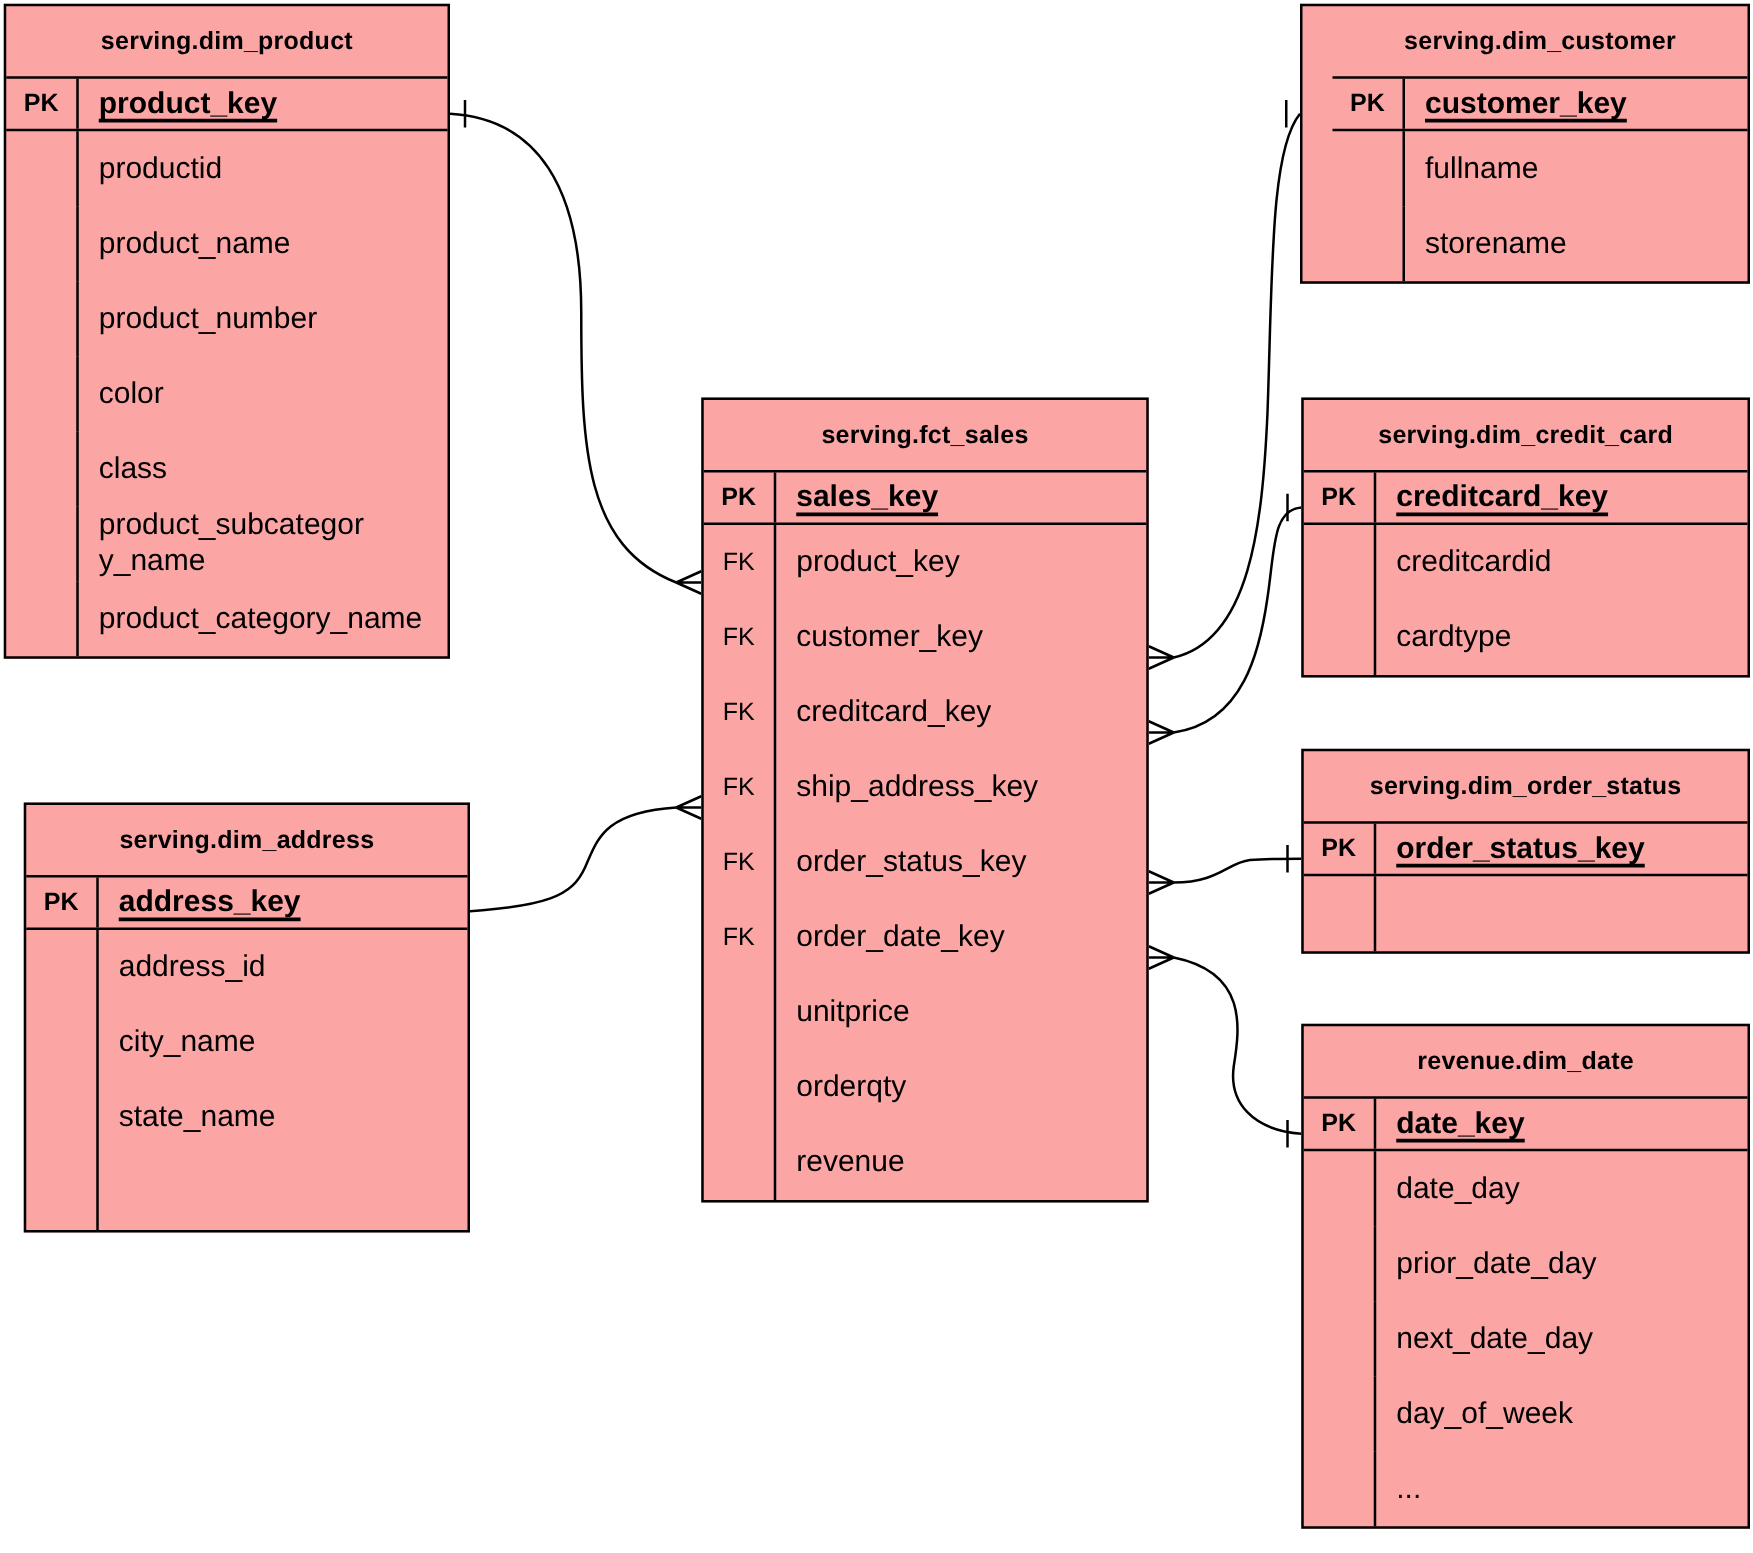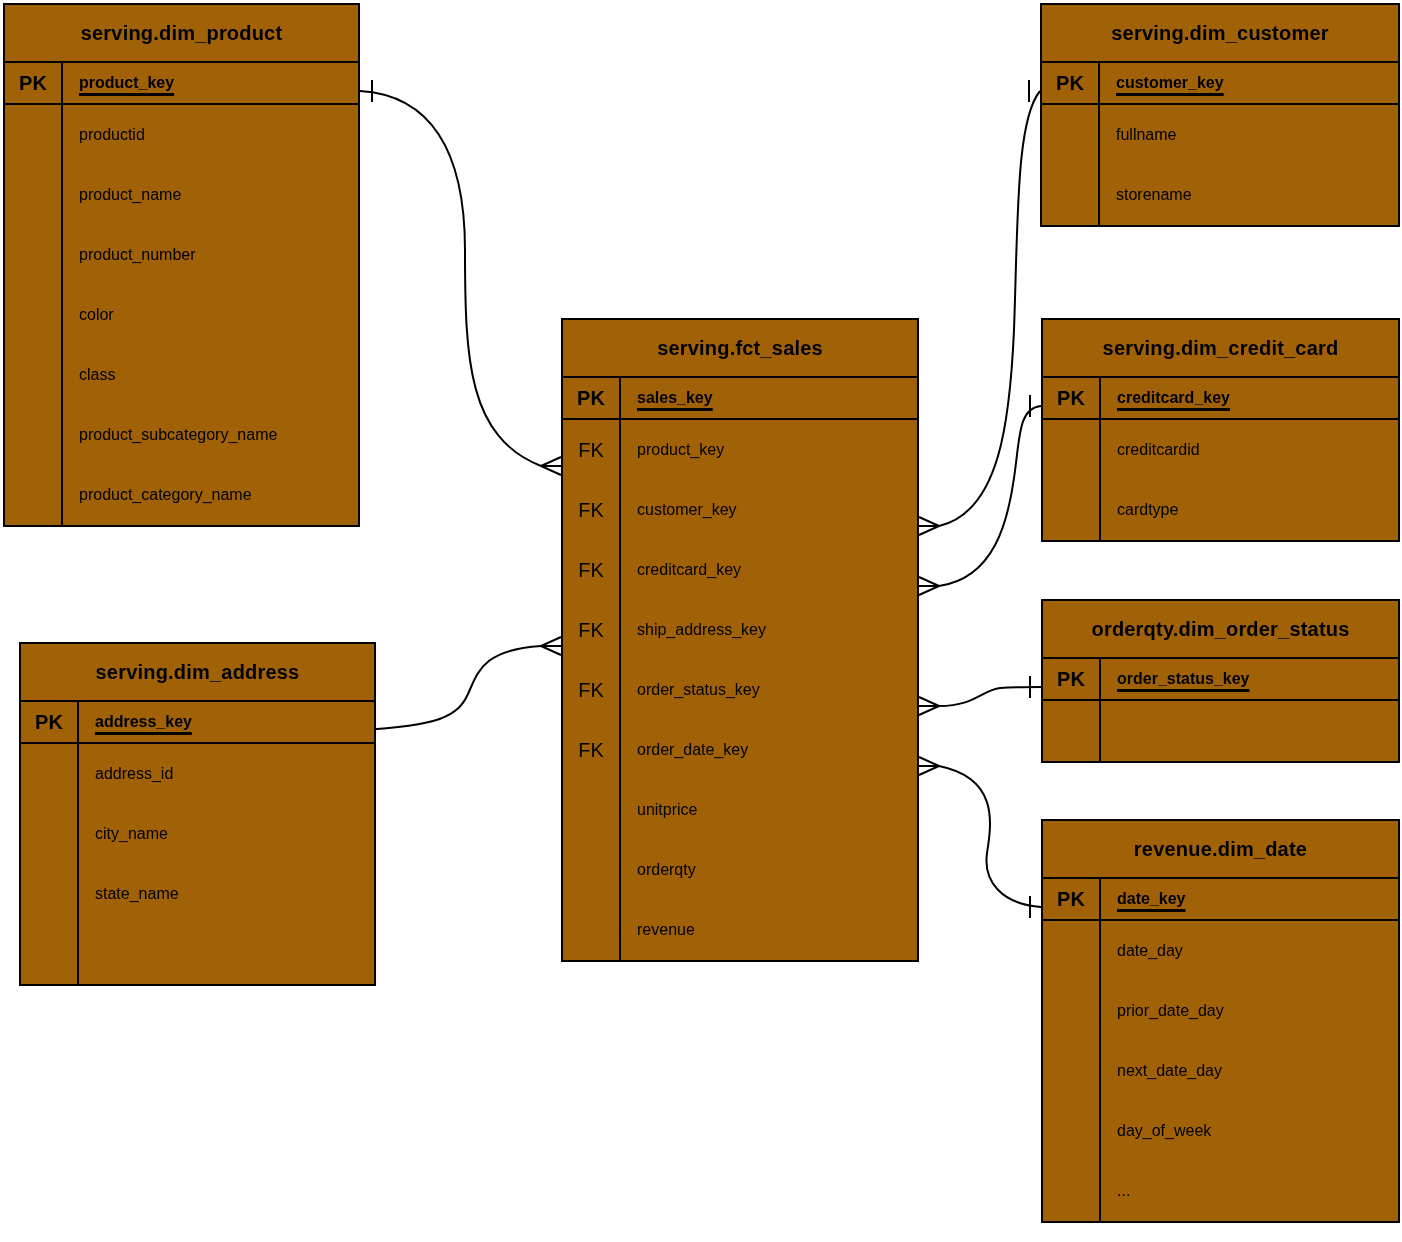--- a/index.html
+++ b/index.html
@@ -3,36 +3,36 @@
 <meta charset="utf-8">
 <style>
   html,body{margin:0;padding:0;background:#ffffff;}
   .canvas{
     position:relative;width:1402px;height:1242px;background:#ffffff;
     font-family:"Liberation Sans",sans-serif;color:#000;overflow:hidden;
   }
   .wires{position:absolute;left:0;top:0;width:1402px;height:1242px;}
   .wire{fill:none;stroke:#000;stroke-width:2;}
   .marker{fill:none;stroke:#000;stroke-width:2;}
-  .tbl{position:absolute;background:#a16207;border:2px solid #000;box-sizing:border-box;}
+  .tbl{position:absolute;background:#fca5a5;border:2px solid #000;box-sizing:border-box;}
   .tbl-title{
     height:56px;border-bottom:2px solid #000;
     display:flex;align-items:center;justify-content:center;
     font-weight:700;font-size:20px;letter-spacing:0.2px;
   }
   .row{display:grid;grid-template-columns:58px 1fr;}
   .pk-row{border-bottom:2px solid #000;}
   .pk-row > div{height:40px;}
   .f-row > div{height:60px;}
   .badge-cell{
     border-right:2px solid #000;
     display:flex;align-items:center;justify-content:center;font-size:20px;
   }
   .pk-row .badge-cell{font-weight:700;}
-  .field-cell{display:flex;align-items:center;padding-left:16px;font-size:16px;}
+  .field-cell{display:flex;align-items:center;padding-left:16px;font-size:24px;}
   .key-name{
     font-weight:700;
     text-decoration:underline;
     text-decoration-thickness:2.5px;
     text-underline-offset:5px;
   }
   .wrapname{display:inline-block;max-width:214px;line-height:1.2;overflow-wrap:anywhere;}
 </style>
 </head>
 <body>
@@ -109,21 +109,21 @@
       <div class="field-cell">
           <span class="wrapname">product_subcategory_name</span>
         </div>
     </div>
     <div class="row f-row">
       <div class="badge-cell"></div>
       <div class="field-cell">product_category_name</div>
     </div>
   </div>
 
-  <div class="tbl" style="left:1040px;top:3px;width:360px;">
+  <div class="tbl" style="left:1040px;top:3px;width:360px;padding-left:24px;">
     <div class="tbl-title">serving.dim_customer</div>
     <div class="row pk-row">
       <div class="badge-cell">PK</div>
       <div class="field-cell key-name">customer_key</div>
     </div>
     <div class="row f-row">
       <div class="badge-cell"></div>
       <div class="field-cell">fullname</div>
     </div>
     <div class="row f-row">
@@ -186,21 +186,21 @@
       <div class="badge-cell"></div>
       <div class="field-cell">creditcardid</div>
     </div>
     <div class="row f-row">
       <div class="badge-cell"></div>
       <div class="field-cell">cardtype</div>
     </div>
   </div>
 
   <div class="tbl" style="left:1041px;top:599px;width:359px;">
-    <div class="tbl-title">orderqty.dim_order_status</div>
+    <div class="tbl-title">serving.dim_order_status</div>
     <div class="row pk-row">
       <div class="badge-cell">PK</div>
       <div class="field-cell key-name">order_status_key</div>
     </div>
     <div class="row f-row">
       <div class="badge-cell"></div>
     </div>
   </div>
 
   <div class="tbl" style="left:1041px;top:819px;width:359px;">

